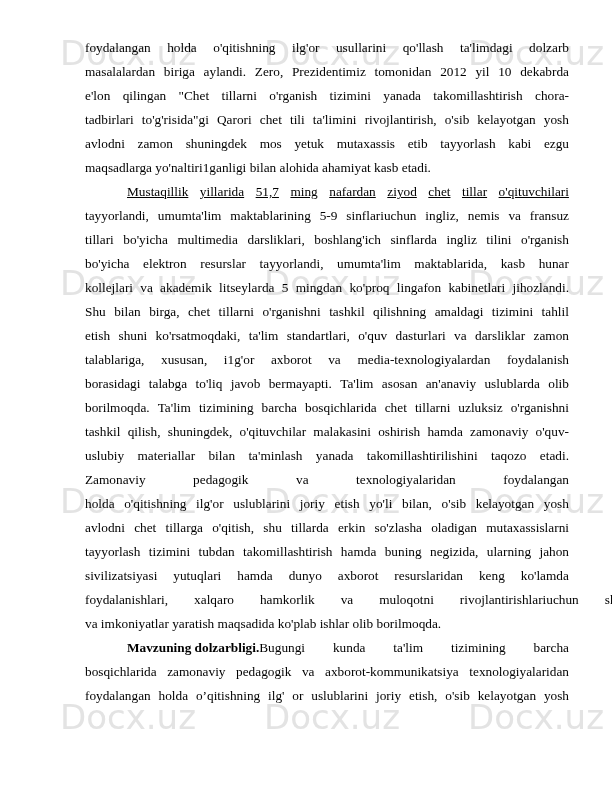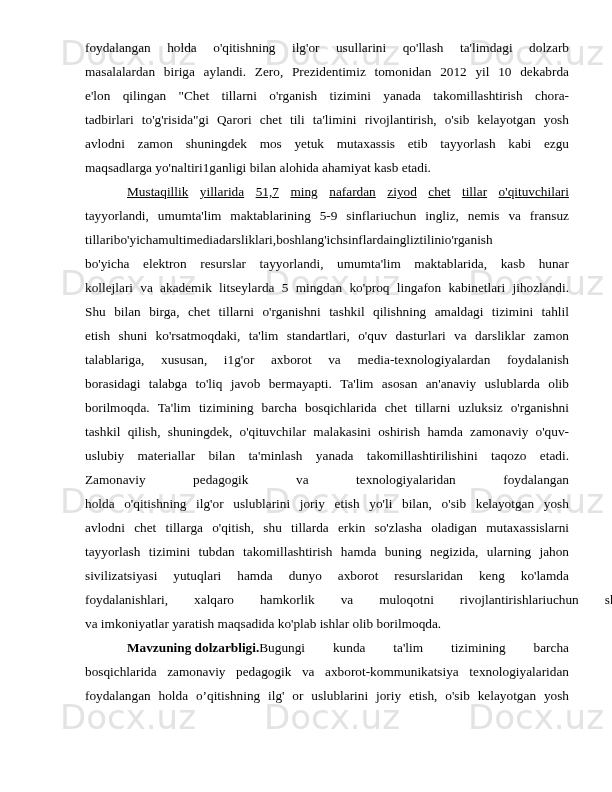--- a/index.html
+++ b/index.html
@@ -127,21 +127,21 @@
         <span>tayyorlandi,</span>
         <span>umumta'lim</span>
         <span>maktablarining</span>
         <span>5-9</span>
         <span>sinflariuchun</span>
         <span>ingliz,</span>
         <span>nemis</span>
         <span>va</span>
         <span>fransuz</span>
       </div>
-    <div class="line" style="display: flex; justify-content: flex-start;">
+    <div class="line" style="display: flex; justify-content: space-between;">
         <span>tillari</span>
         <span>bo'yicha</span>
         <span>multimedia</span>
         <span>darsliklari,</span>
         <span>boshlang'ich</span>
         <span>sinflarda</span>
         <span>ingliz</span>
         <span>tilini</span>
         <span>o'rganish</span>
       </div>

